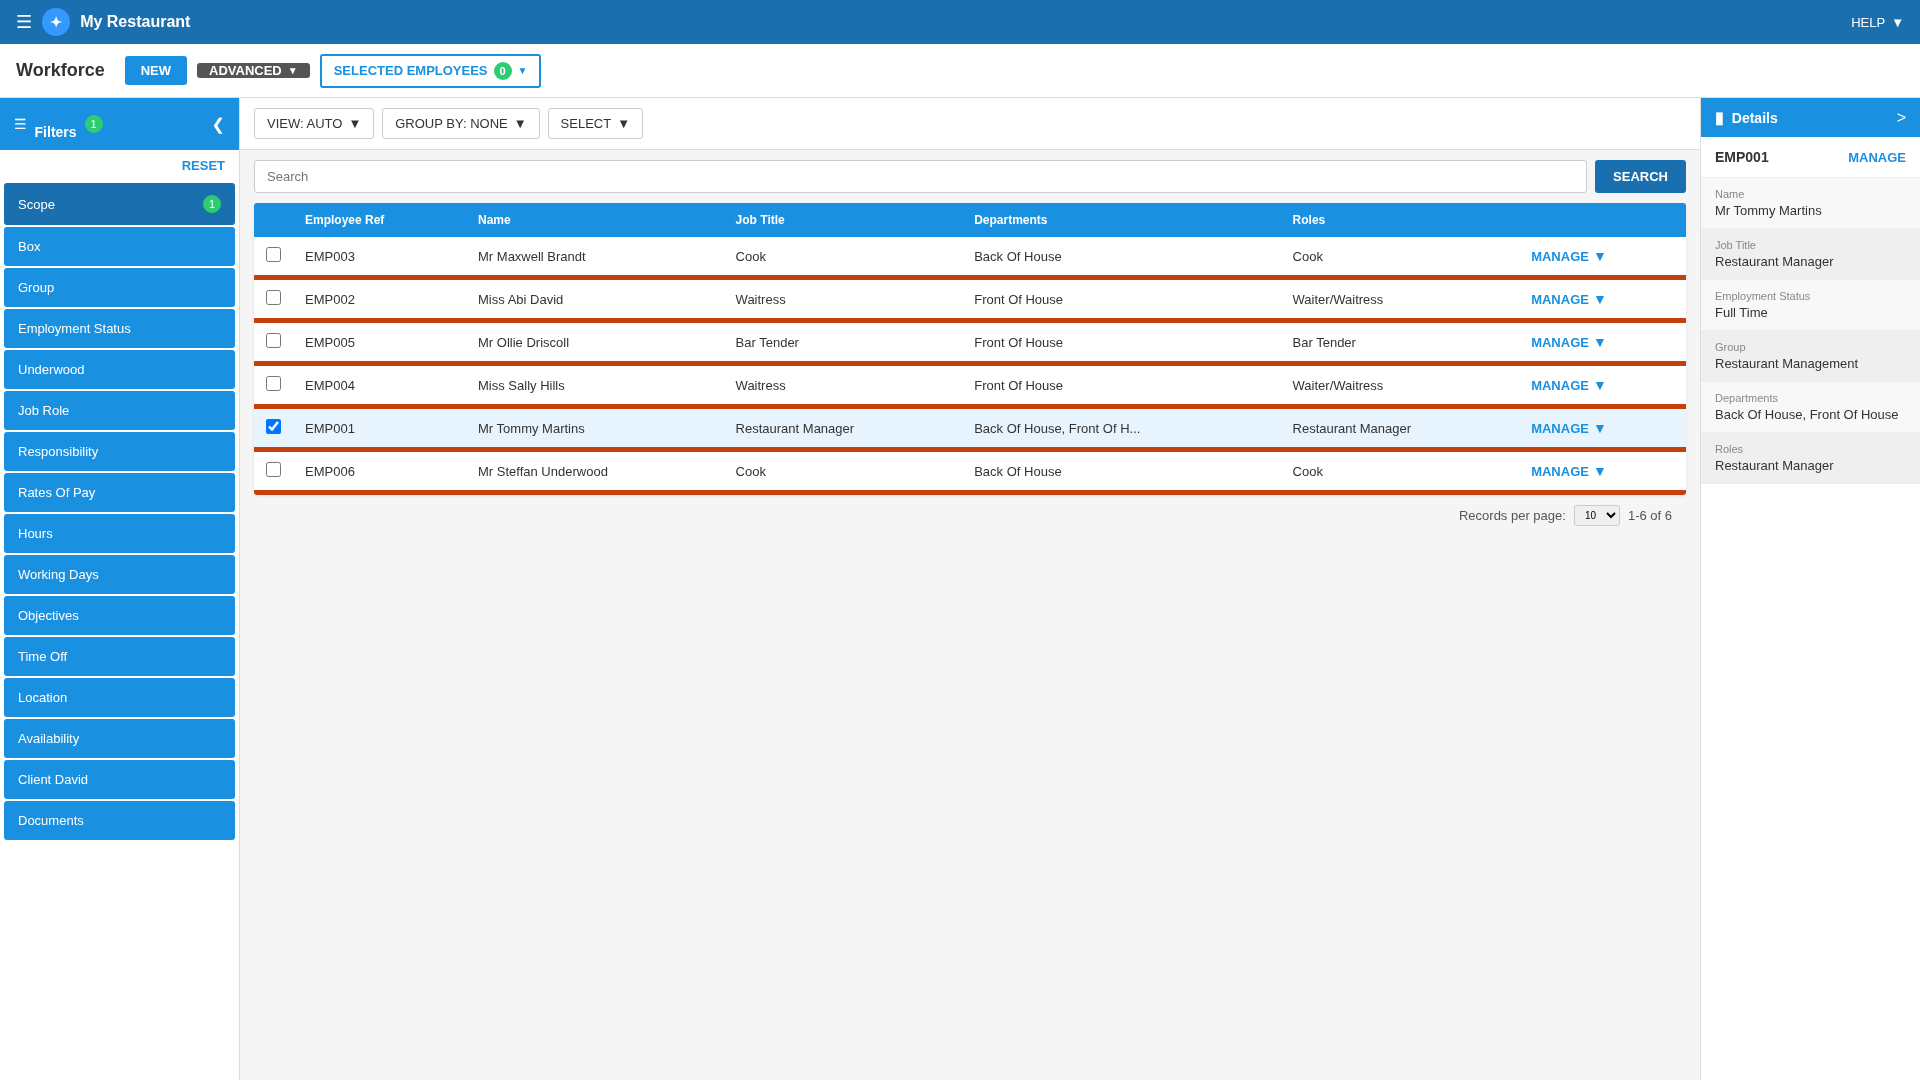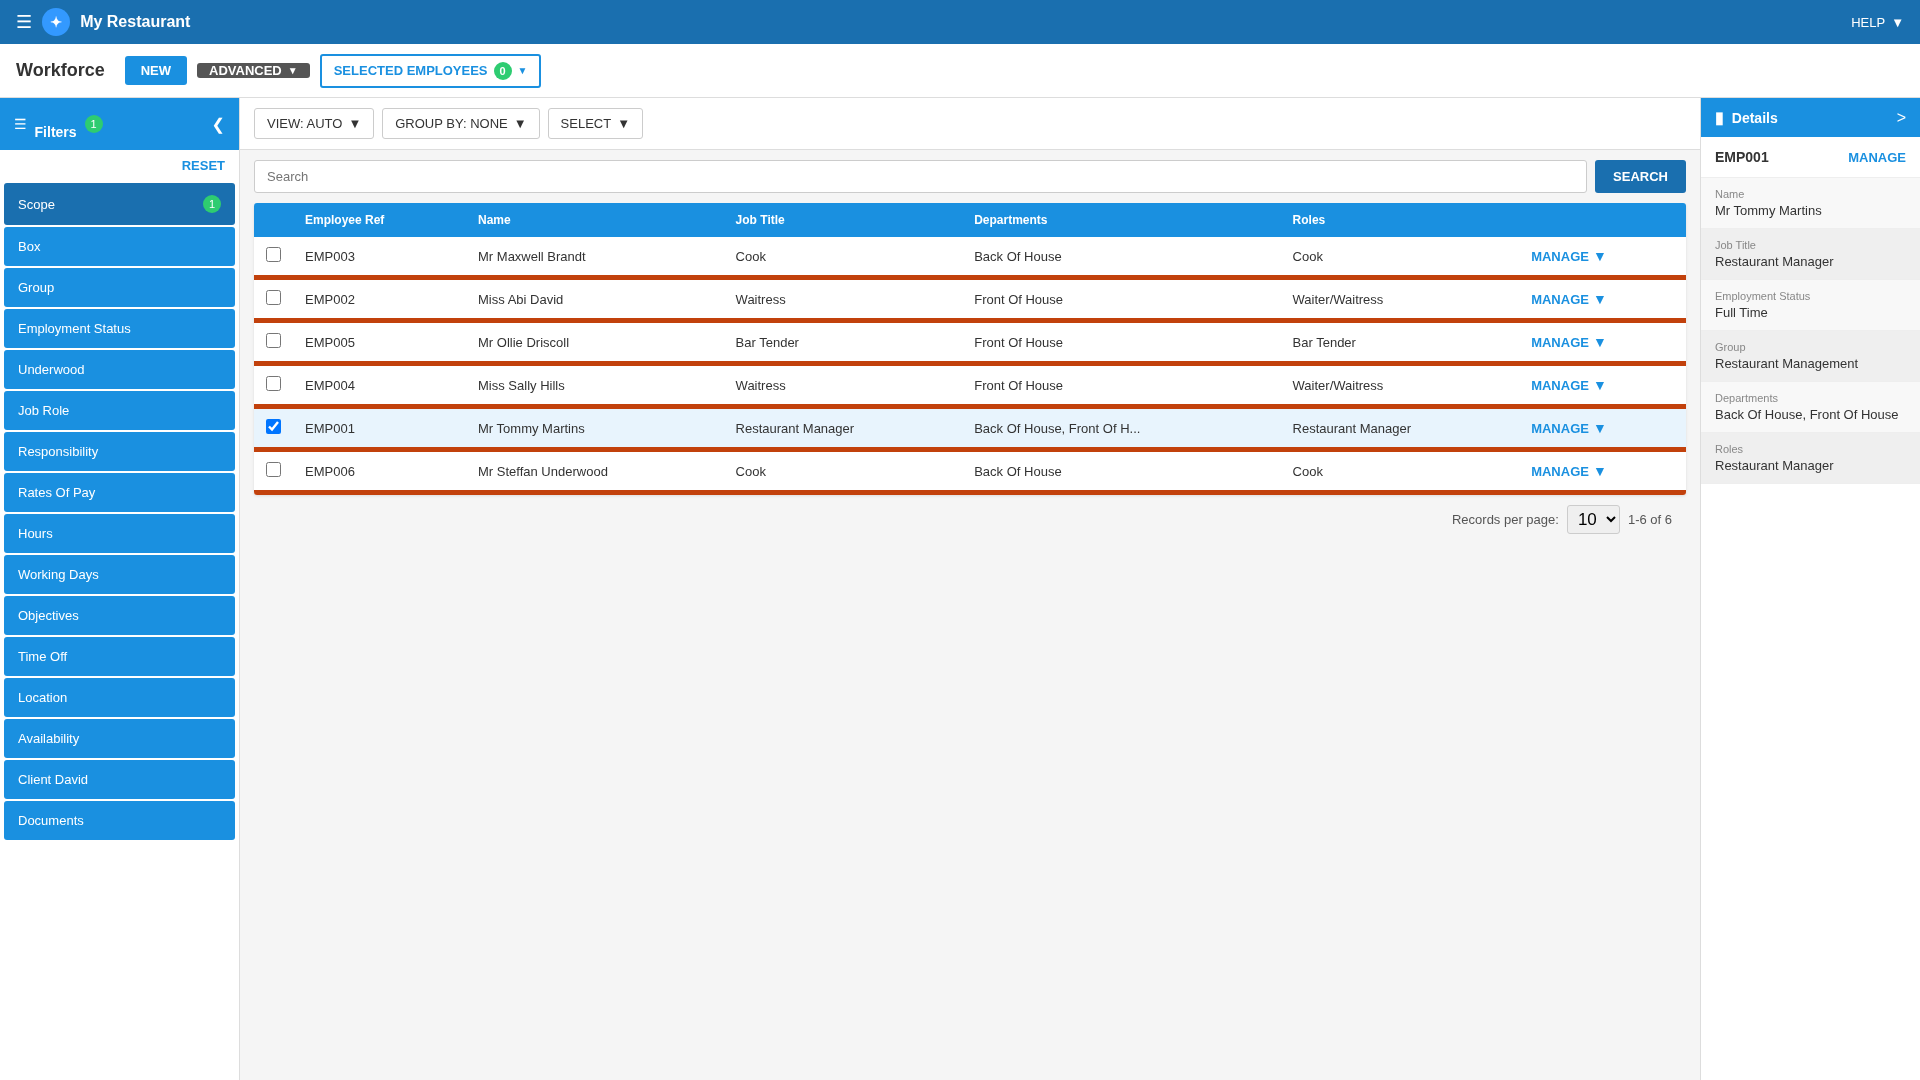--- a/index.html
+++ b/index.html
@@ -261,21 +261,21 @@
       align-items: center;
       justify-content: flex-end;
       gap: 8px;
       font-size: 13px;
       color: #555;
     }
     .per-page-select {
       border: 1px solid #ccc;
       padding: 3px 6px;
       border-radius: 3px;
-      font-size: 17px;
+      font-size: 10px;
     }
 
     
     .details-panel {
       width: 220px;
       background: white;
       border-left: 1px solid #ddd;
       display: flex;
       flex-direction: column;
       flex-shrink: 0;

